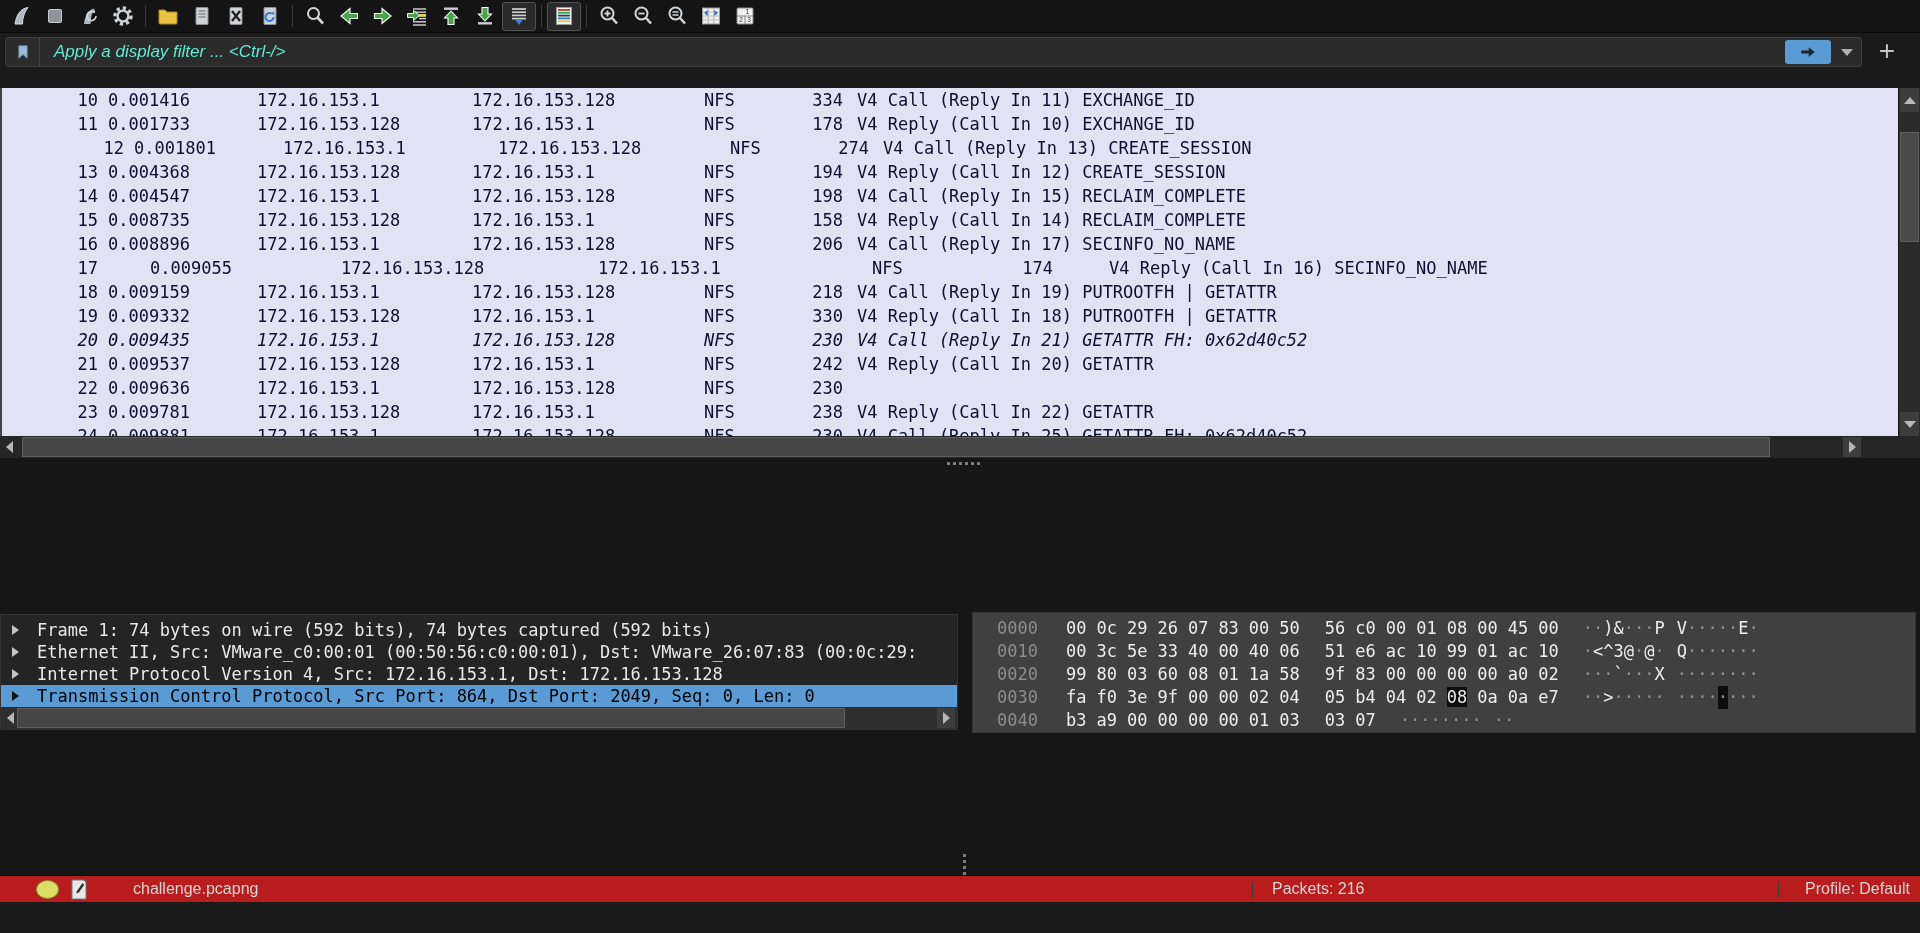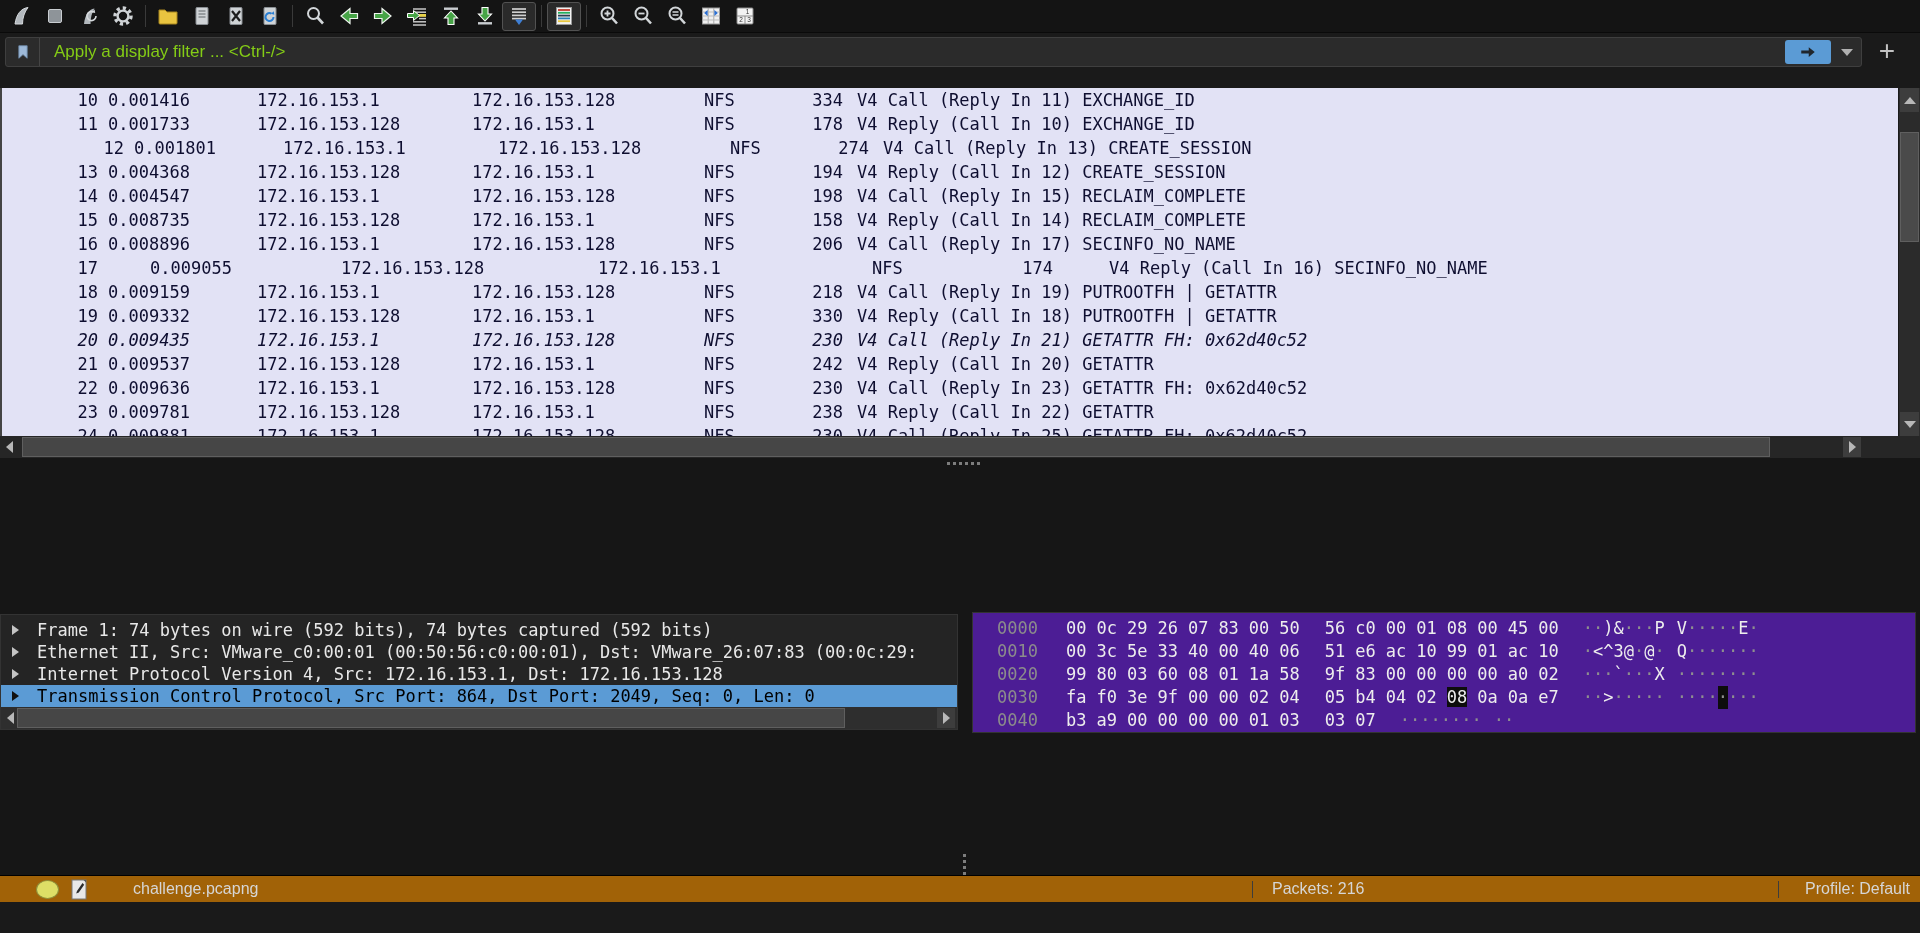--- a/index.html
+++ b/index.html
@@ -17,21 +17,21 @@
   .tb-ic svg { width:24px; height:24px; display:block; }
   .tb-sep { width:1px; height:22px; background:#3a3a3a; margin:0 5px; }
   
   .filterbar { height:38px; background:#1a1a1a; position:relative; }
   .filter-box {
     position:absolute; left:5px; top:4px; right:58px; height:30px;
     background:#2b2b2b; border:1px solid #3f3f3f; border-radius:3px;
     display:flex; align-items:center;
   }
   .fb-bookmark { width:34px; height:100%; display:flex; align-items:center; justify-content:center; border-right:1px solid #454545; }
-  .fb-placeholder { color:#84cc16; font-size:17px; padding-left:14px; flex:1; white-space:nowrap; overflow:hidden; }
+  .fb-placeholder { color:#5eead4; font-size:17px; padding-left:14px; flex:1; white-space:nowrap; overflow:hidden;font-style:italic; }
   .fb-apply { width:46px; height:24px; background:var(--selection-blue,#5b9bd5); border-radius:3px; display:flex; align-items:center; justify-content:center; margin-right:2px; }
   .fb-chevron { width:0; height:0; border-left:6px solid transparent; border-right:6px solid transparent; border-top:7px solid #b0b0b0; margin:0 8px; }
   .fb-plus { position:absolute; right:18px; top:2px; width:30px; height:32px; color:#c2c2c2; font-size:28px; line-height:32px; text-align:center; font-weight:400; }
   
   .gap { height:17px; background:#1a1a1a; }
   .phead { height:31px; background:#2f2f2f; border-top:1px solid #4e4e4e; border-bottom:1px solid #101010; display:grid; align-items:center; font-size:16px; color:#e0e0e0; }
   .hcell { height:100%; display:flex; align-items:center; padding-left:7px; border-right:1px solid #4b4b4b; white-space:nowrap; overflow:hidden; }
   .plist { height:348px; position:relative; background:#1a1a1a; overflow:hidden; border-left:2px solid #444; }
   .plist-rows { position:absolute; left:0; top:0; right:22px; bottom:0; background:var(--row-background,#e2e2f5); overflow:hidden; }
   .prow { display:grid; height:24px; line-height:24px; font-family:"DejaVu Sans Mono","Liberation Mono",monospace; font-size:17px; color:#0e0e30; white-space:nowrap; }
@@ -63,32 +63,32 @@
   .dots-v i { width:3px; height:3px; background:#7d7d7d; display:block; }
   
   .bottom { height:406px; display:flex; background:#161616;align-items:center; }
   .details { width:958px; background:#242424; border:1px solid #333; display:flex; flex-direction:column; }
   .d-rows { flex:1; overflow:hidden; padding-top:4px; position:relative; }
   .drow { height:22px; line-height:22px; position:relative; font-family:"DejaVu Sans Mono","Liberation Mono",monospace; font-size:17px; color:#e8e8e8; white-space:nowrap; }
   .drow.selected { background:var(--selection-blue,#5b9bd5); color:#000; }
   .darrow { position:absolute; left:11px; top:6px; width:0; height:0; border-top:5px solid transparent; border-bottom:5px solid transparent; border-left:7px solid #c4c4c4; }
   .drow.selected .darrow { border-left-color:#111; }
   .dtext { position:absolute; left:36px; }
-  .hex { flex:1; background:#4c1d95; border:1px solid #333; margin-right:4px; padding-top:4px; overflow:hidden; }
+  .hex { flex:1; background:#404040; border:1px solid #333; margin-right:4px; padding-top:4px; overflow:hidden; }
   .hexrow { height:23px; line-height:23px; font-family:"DejaVu Sans Mono","Liberation Mono",monospace; font-size:17px; white-space:nowrap; padding-left:24px; }
   .hoff { color:#8c8c8c; margin-right:28px; }
   .hb { color:#ededed; margin-right:10px; }
   .hb.g8 { margin-right:25px; }
   .hb.hl { background:#0d0d0d; }
   .hc { color:#ededed; display:inline-block; min-width:10px; text-align:center; }
   .hc.dim { color:#8f8f8f; }
   .hc.g8 { margin-right:12px; }
   .hc.hl { background:#0d0d0d; }
   
-  .statusbar { height:27px; background:#a16207; border-top:1px solid #000; position:relative; font-size:16px; color:#d6d6d6; }
+  .statusbar { height:27px; background:#b91c1c; border-top:1px solid #000; position:relative; font-size:16px; color:#d6d6d6; }
   .sb-expert { position:absolute; left:36px; top:4px; width:23px; height:19px; border-radius:50%; background:var(--expert-yellow,#dede66); border:1px solid #8f8f3a; }
   .sb-note { position:absolute; left:71px; top:3px; }
   .sb-file { position:absolute; left:133px; top:4px; }
   .sb-div { position:absolute; top:5px; width:1px; height:17px; background:#3d3d3d; }
   .sb-packets { position:absolute; left:1272px; top:4px; }
   .sb-profile { position:absolute; right:10px; top:4px; }
 </style>
 </head>
 <body>
 
@@ -435,21 +435,20 @@
           <div class="cell c-len">242</div>
           <div class="cell c-info">V4 Reply (Call In 20) GETATTR</div>
         </div>
         <div class="prow" style="grid-template-columns: 100px 148px 215px 227px 88px 68px 1fr;">
           <div class="cell c-no">22</div>
           <div class="cell c-time">0.009636</div>
           <div class="cell c-src">172.16.153.1</div>
           <div class="cell c-dst">172.16.153.128</div>
           <div class="cell c-proto">NFS</div>
           <div class="cell c-len">230</div>
-          <div class="cell c-info">V4 Call (Reply In 23) GETATTR FH: 0x62d40c52</div>
         </div>
         <div class="prow" style="grid-template-columns: 100px 148px 215px 227px 88px 68px 1fr;">
           <div class="cell c-no">23</div>
           <div class="cell c-time">0.009781</div>
           <div class="cell c-src">172.16.153.128</div>
           <div class="cell c-dst">172.16.153.1</div>
           <div class="cell c-proto">NFS</div>
           <div class="cell c-len">238</div>
           <div class="cell c-info">V4 Reply (Call In 22) GETATTR</div>
         </div>

